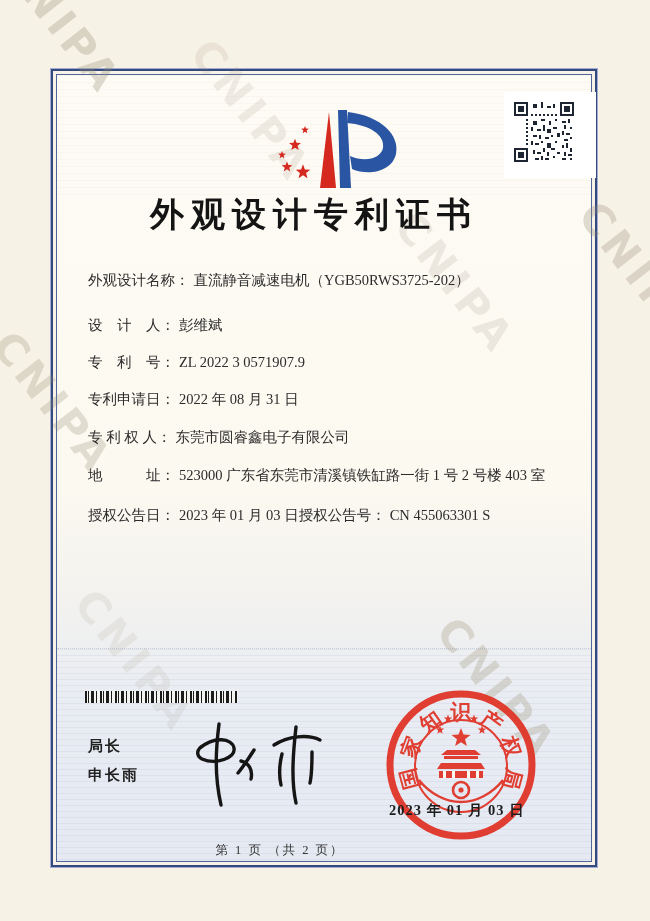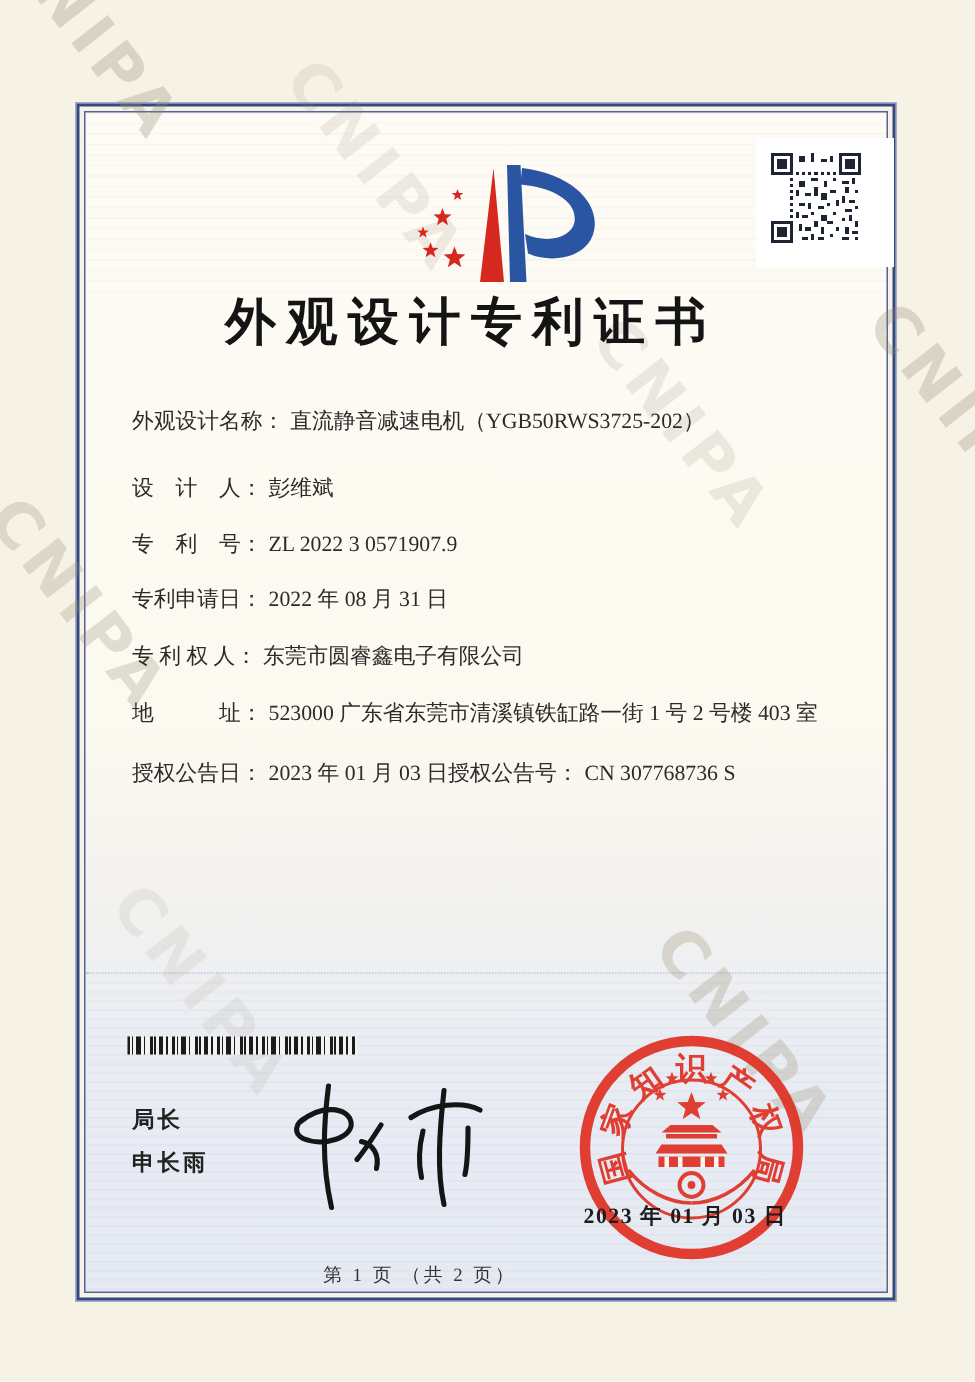--- a/index.html
+++ b/index.html
@@ -193,21 +193,21 @@
   <div class="row r4">
     <span class="lab">专利申请日：</span><span class="val">2022 年 08 月 31 日</span>
   </div>
   <div class="row r5">
     <span class="lab">专 利 权 人：</span><span class="val">东莞市圆睿鑫电子有限公司</span>
   </div>
   <div class="row r6">
     <span class="lab">地　　　址：</span><span class="val">523000 广东省东莞市清溪镇铁缸路一街 1 号 2 号楼 403 室</span>
   </div>
   <div class="row r7">
-    <span class="lab">授权公告日：</span><span class="val">2023 年 01 月 03 日</span><span class="lab lab2">授权公告号：</span><span class="val">CN 307768736 S</span>
+    <span class="lab">授权公告日：</span><span class="val">2023 年 01 月 03 日</span><span class="lab lab2">授权公告号：</span><span class="val">CN 455063301 S</span>
   </div>
 
 
   <div class="abs barcode"></div>
 
   <div class="abs signer-title">局长</div>
   <div class="abs signer-name">申长雨</div>
 
   <div class="abs signature">
     <svg width="162" height="92" viewBox="0 0 162 92">

